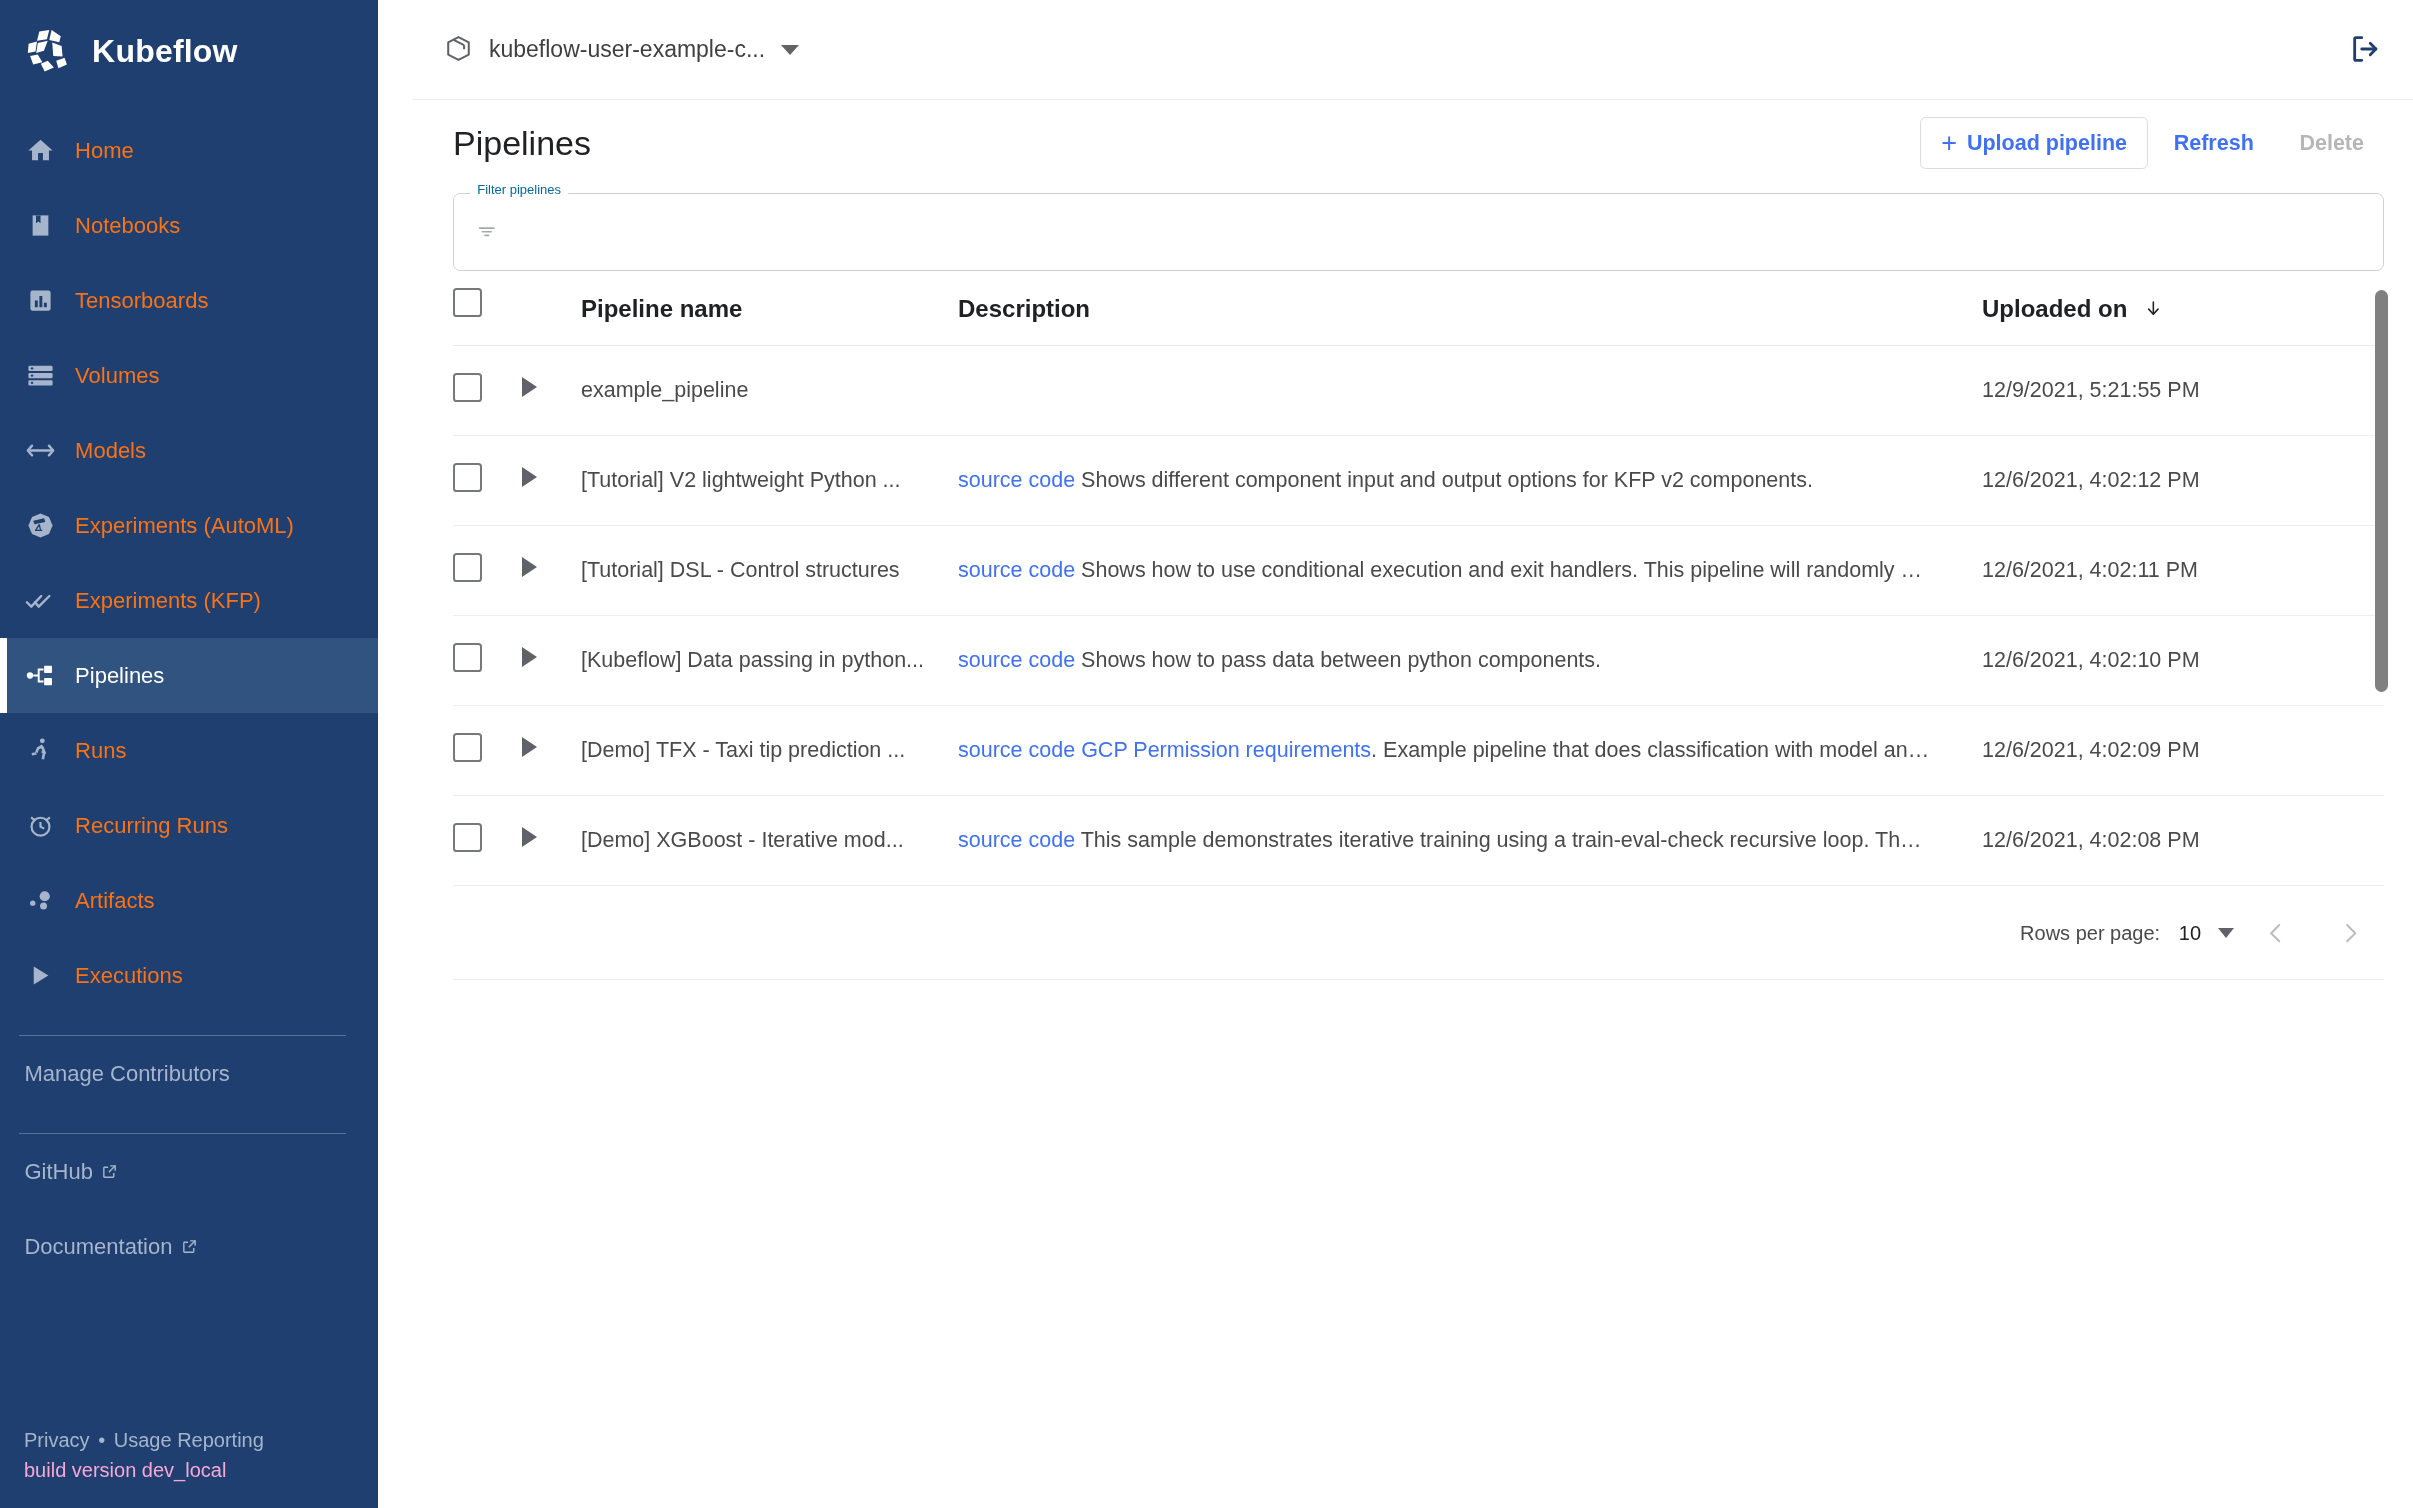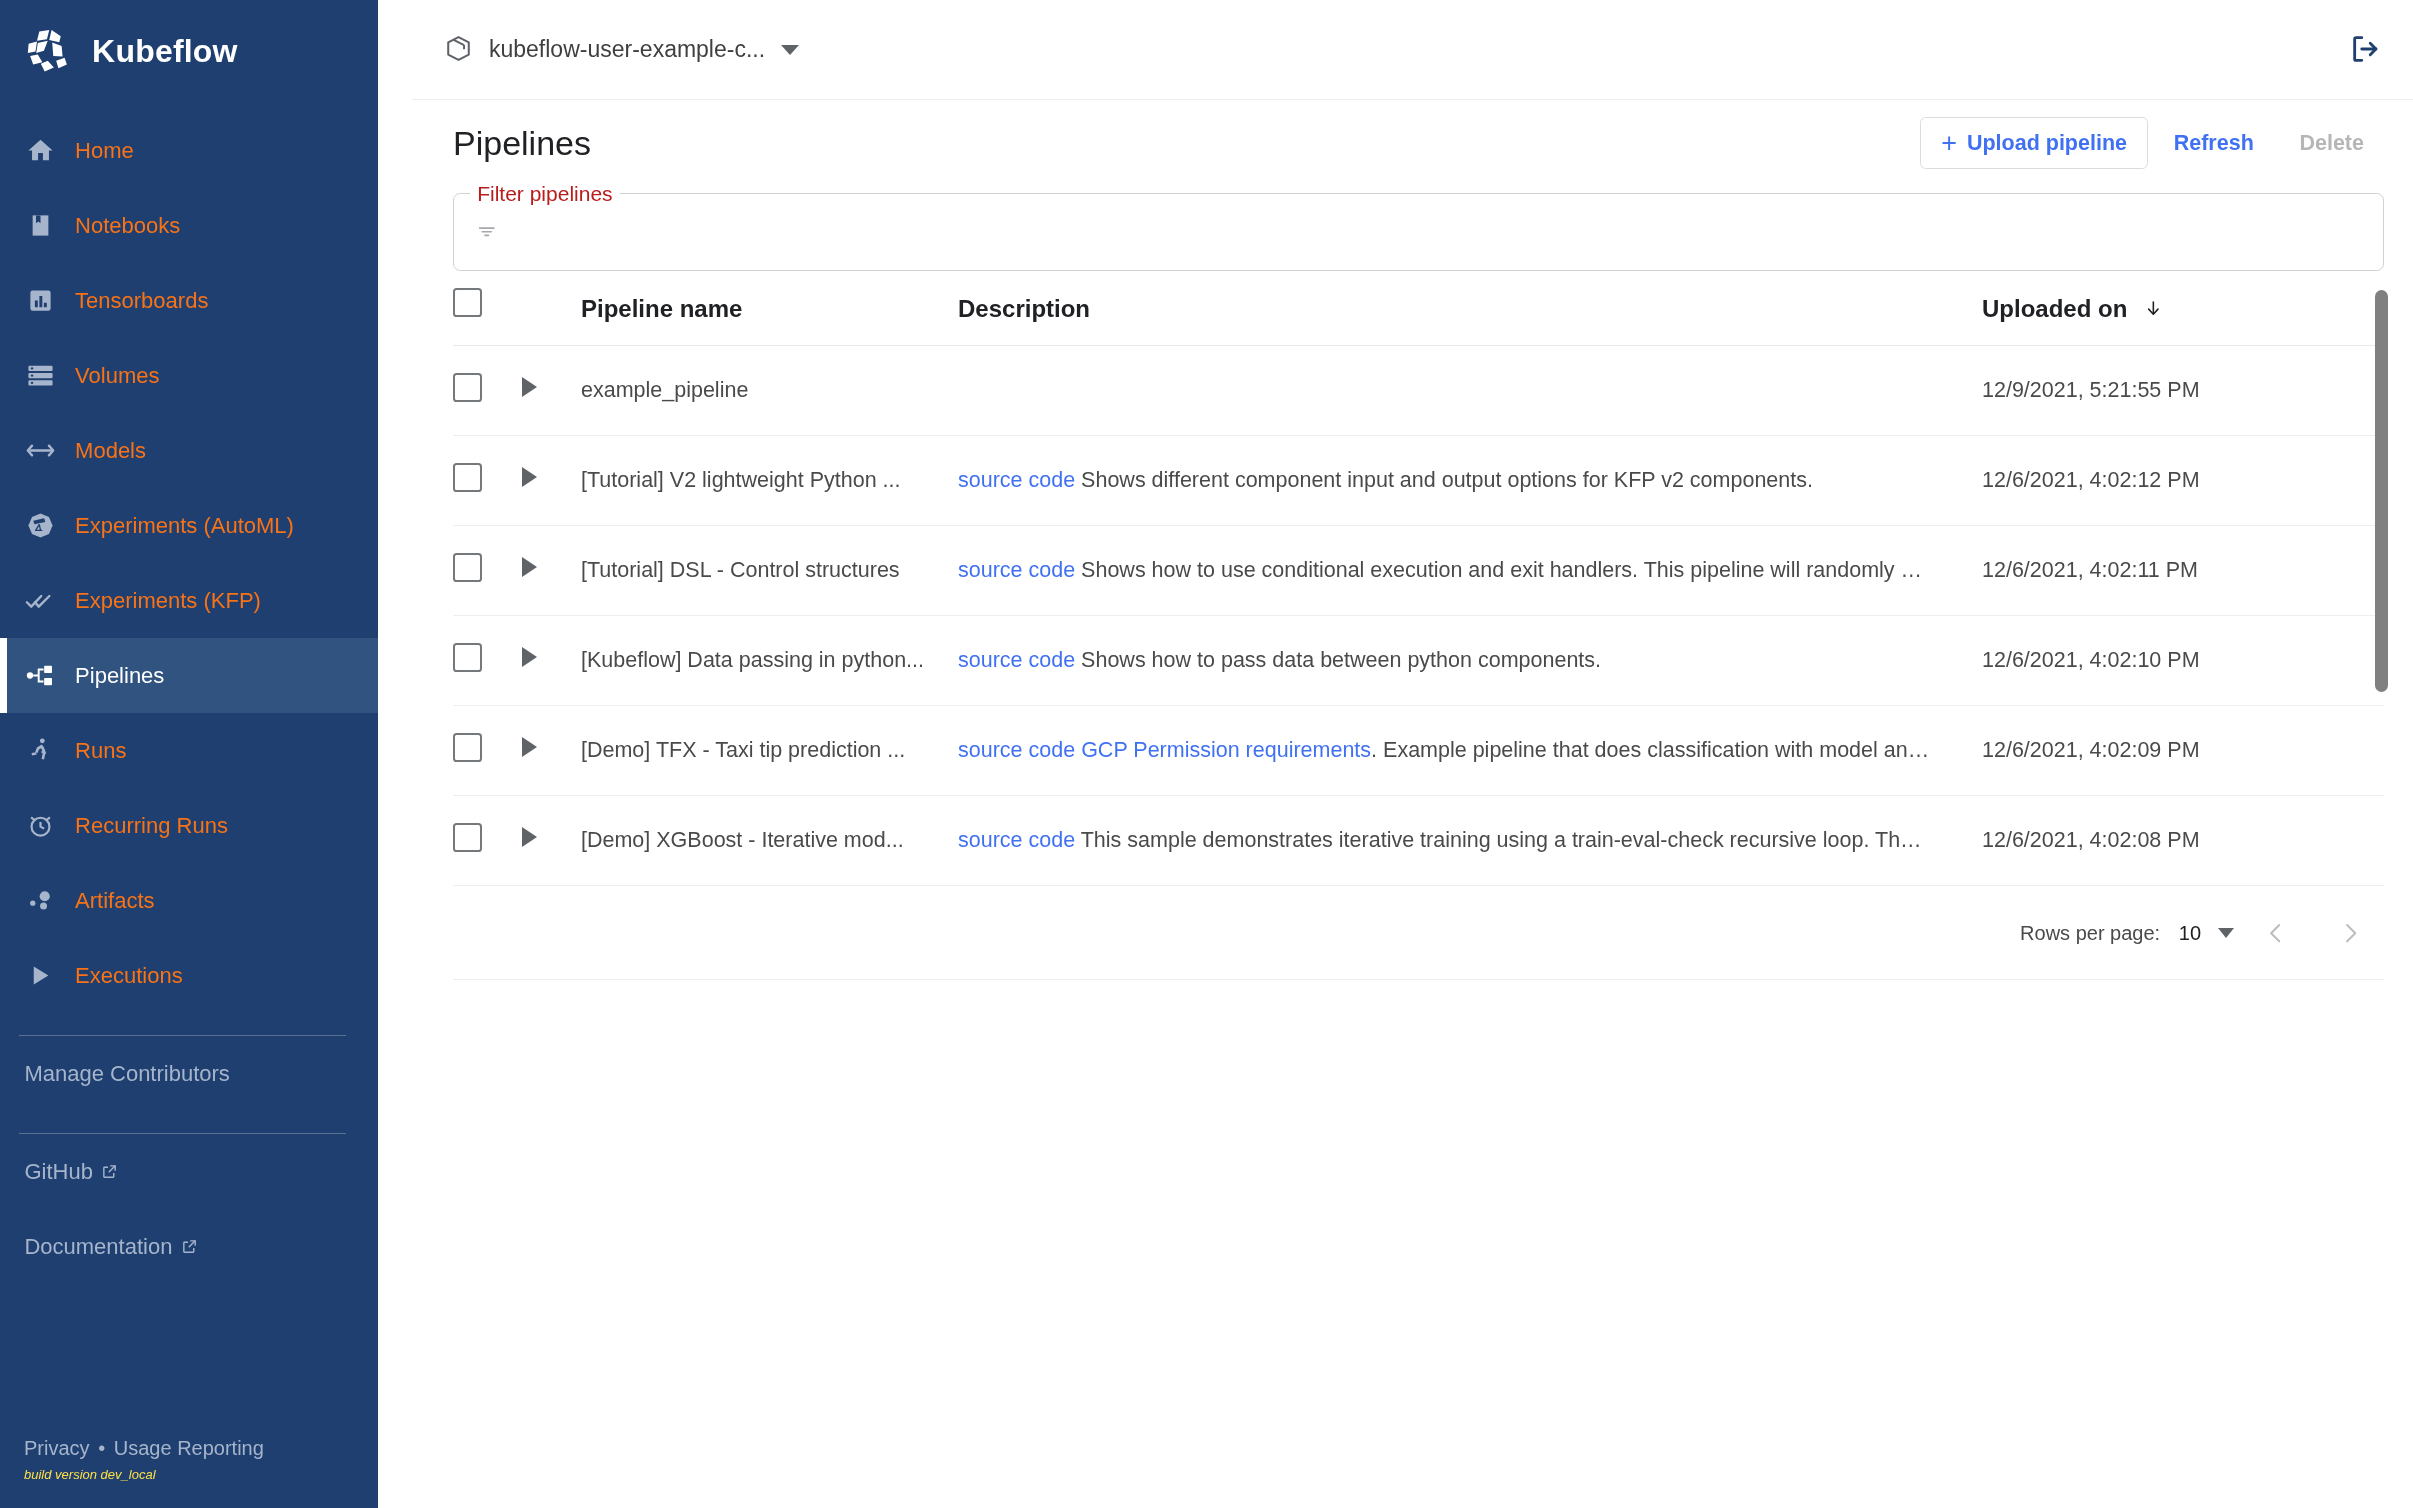--- a/index.html
+++ b/index.html
@@ -56,21 +56,21 @@
   }
   .sb-link .ext { margin-left: 8.6px; display:inline-flex; }
 
   .sb-footer {
     position: absolute; bottom: 0; left: 0; right: 0;
     padding: 0 0 26px 24px;
   }
   .sb-footer-links { font-size: 20px; color: #a6b5cb; margin-bottom: 7.2px; }
   .sb-footer-links .sep { margin: 0 8.6px; }
   .sb-footer-links a { color: #a6b5cb; text-decoration: none; cursor: pointer; }
-  .build-version { font-size: 13px; font-style: italic; color: #fde047; }
+  .build-version { font-size: 20px; color: #f9a8d4; }
 
   
   .main { flex: 1 1 auto; height: 1508px; background: #fff; display: flex; flex-direction: column; min-width: 0; padding-left: 34px; }
 
   .topbar {
     height: 100px; flex: 0 0 100px;
     display: flex; align-items: center; justify-content: space-between;
     padding: 0 30px 0 32px;
     background: #fff;
     border-bottom: 0.7px solid #eceff1;
@@ -105,21 +105,21 @@
   
   .filter-wrap { position: relative; margin-top: 7.2px; height: 78px; }
   .filter-box {
     position: absolute; inset: 0;
     border: 0.7px solid #cfd2d4; border-radius: 7.2px;
     display: flex; align-items: center; padding: 0 21.5px;
   }
   .filter-legend {
     position: absolute; top: -10.8px; left: 17px;
     background: #fff; padding: 0 7.2px;
-    font-size: 21px; color: #b91c1c;
+    font-size: 13px; color: #0369a1;
   }
   .filter-icon { width: 21.5px; height: 21.5px; opacity: .6; }
 
   
   .table-area { position: relative; margin-top: 17px; }
   .tbl { width: 100%; border-collapse: collapse; table-layout: fixed; }
   .tbl th {
     text-align: left; font-size: 24px; font-weight: 700; color: #202124;
     padding: 0 0 21.5px 0; vertical-align: bottom;
   }

